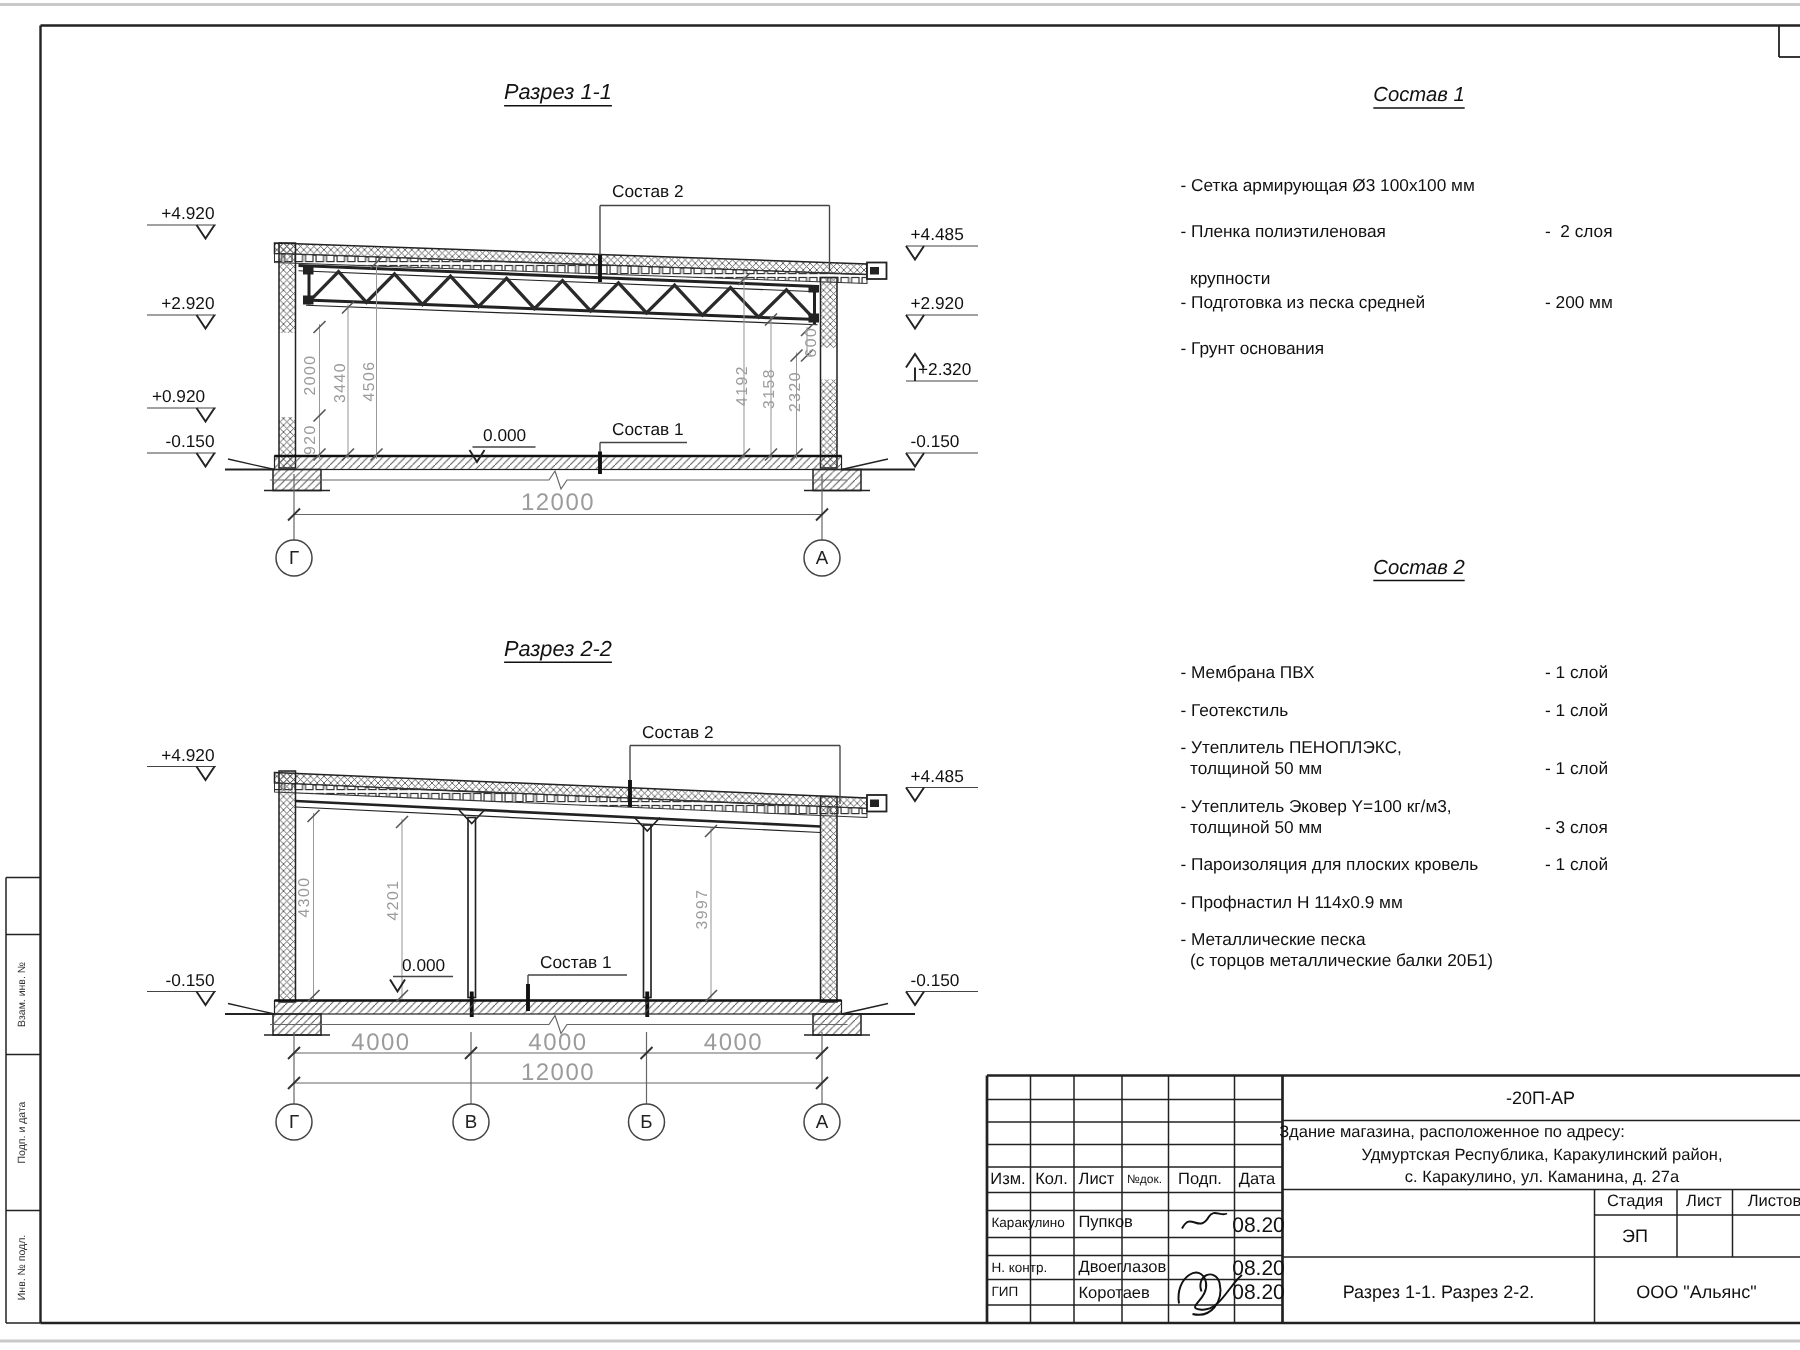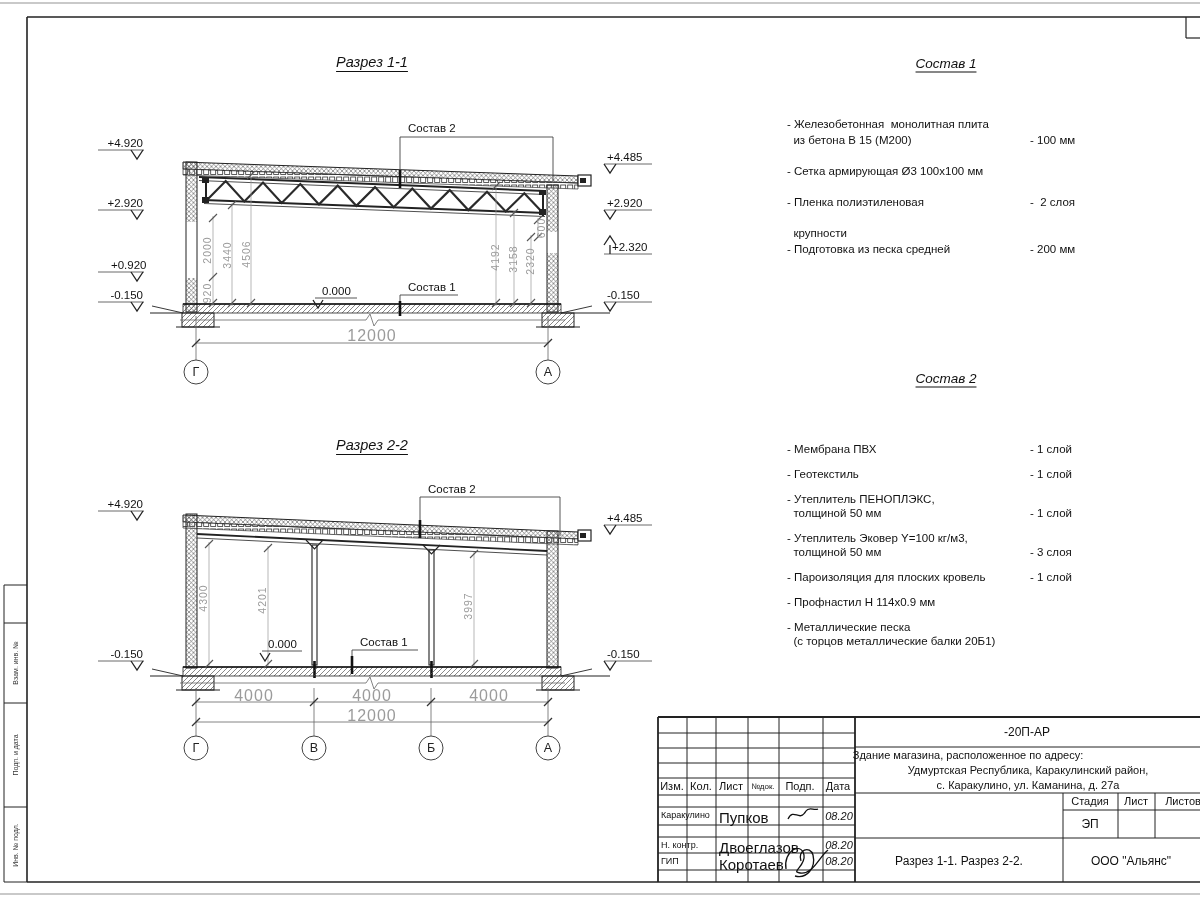--- a/index.html
+++ b/index.html
@@ -9,22 +9,22 @@
   .t{position:absolute;z-index:2;font-size:11.5px;white-space:nowrap;color:#111;}
   .ctr{transform:translate(-50%,-50%);}
   .h{font-size:14.5px;font-style:italic;text-decoration:underline;text-underline-offset:4px;}
   .rot{transform:translate(-50%,-50%) rotate(-90deg);color:#9b9b9b;font-size:10.5px;letter-spacing:1px;}
   .gray{color:#9b9b9b;font-size:16px;letter-spacing:1px;}
   .axis{font-size:12.5px;color:#222;}
   .vert{transform:translate(-50%,-50%) rotate(-90deg);font-size:7px;color:#333;white-space:nowrap;}
   .tb{font-size:11px;}
   .tb-sm{font-size:8px;}
   .tb-role{font-size:9px;}
-  .tb-name{font-size:15px;}
-  .tb-date{font-size:11px;font-style:italic;}
+  .tb-name{font-size:11px;}
+  .tb-date{font-size:14px;}
   .tb-big{font-size:12px;}
   .comp-list{position:absolute;z-index:2;width:305px;font-size:11.5px;color:#111;}
   .comp-list .comp-item{position:relative;white-space:pre;}
   #comp1-items .comp-item{line-height:16px;margin-bottom:15px;}
   #comp2-items .comp-item{line-height:14px;margin-bottom:11px;}
   .comp-value{position:absolute;left:243px;bottom:0;}
 </style>
 </head>
 <body>
 
@@ -298,42 +298,42 @@
   <g fill="none" stroke="#111" stroke-width="1.3">
     <path d="M788,819 C794,807 799,823 806,811 C809,806 814,811 818,809"></path>
     <path d="M786,869 C783,851 801,841 804,855 C806,866 790,872 800,873 C813,875 819,857 828,850"></path>
     <path d="M795,876 C807,879 816,868 813,855 C810,845 797,850 801,861"></path>
   </g>
 </svg>
 
 <span class="t h ctr" style="left:372px;top:62px">Разрез 1-1</span>
 <span class="t" style="left:95px;top:137px;width:48px;text-align:right">+4.920</span>
 <span class="t" style="left:95px;top:197px;width:48px;text-align:right">+2.920</span>
-<span class="t" style="left:111px;top:259px;width:48px;text-align:left">+0.920</span>
+<span class="t" style="left:95px;top:259px;width:48px;text-align:center">+0.920</span>
 <span class="t" style="left:95px;top:289px;width:48px;text-align:right">-0.150</span>
 <span class="t" style="left:607px;top:151px">+4.485</span>
 <span class="t" style="left:607px;top:197px">+2.920</span>
 <span class="t" style="left:612px;top:241px">+2.320</span>
 <span class="t" style="left:607px;top:289px">-0.150</span>
 <span class="t rot" style="left:207px;top:293px">920</span>
 <span class="t rot" style="left:207px;top:250px">2000</span>
 <span class="t rot" style="left:227px;top:255px">3440</span>
 <span class="t rot" style="left:246px;top:254px">4506</span>
 <span class="t rot" style="left:495px;top:257px">4192</span>
 <span class="t rot" style="left:513px;top:259px">3158</span>
 <span class="t rot" style="left:530px;top:261px">2320</span>
 <span class="t rot" style="left:541px;top:228px">600</span>
 <span class="t" style="left:408px;top:122px">Состав 2</span>
 <span class="t" style="left:408px;top:281px">Состав 1</span>
 <span class="t" style="left:322px;top:285px">0.000</span>
 <span class="t ctr gray" style="left:372px;top:336px">12000</span>
 <span class="t ctr axis" style="left:196px;top:372px">Г</span>
 <span class="t ctr axis" style="left:548px;top:372px">А</span>
 
-<span class="t h ctr" style="left:372px;top:445px">Разрез 2-2</span>
+<span class="t h ctr" style="left:372px;top:433px">Разрез 2-2</span>
 <span class="t" style="left:95px;top:498px;width:48px;text-align:right">+4.920</span>
 <span class="t" style="left:95px;top:648px;width:48px;text-align:right">-0.150</span>
 <span class="t" style="left:607px;top:512px">+4.485</span>
 <span class="t" style="left:607px;top:648px">-0.150</span>
 <span class="t rot" style="left:203px;top:598px">4300</span>
 <span class="t rot" style="left:262px;top:600px">4201</span>
 <span class="t rot" style="left:468px;top:606px">3997</span>
 <span class="t" style="left:428px;top:483px">Состав 2</span>
 <span class="t" style="left:360px;top:636px">Состав 1</span>
 <span class="t" style="left:268px;top:638px">0.000</span>
@@ -341,24 +341,24 @@
 <span class="t ctr gray" style="left:372px;top:696px">4000</span>
 <span class="t ctr gray" style="left:489px;top:696px">4000</span>
 <span class="t ctr gray" style="left:372px;top:716px">12000</span>
 <span class="t ctr axis" style="left:196px;top:748px">Г</span>
 <span class="t ctr axis" style="left:314px;top:748px">В</span>
 <span class="t ctr axis" style="left:431px;top:748px">Б</span>
 <span class="t ctr axis" style="left:548px;top:748px">А</span>
 
 <span class="t h ctr" style="left:946px;top:63px;font-size:13.5px">Состав 1</span>
 <div class="comp-list" id="comp1-items" style="left:787px;top:116px">
-      <div class="comp-item"><div>- Железобетонная  монолитная плита</div><div>  из бетона В 15 (М200)</div><div class="comp-value">- 100 мм</div></div>
       <div class="comp-item"><div>- Сетка армирующая Ø3 100х100 мм</div></div>
       <div class="comp-item"><div>- Пленка полиэтиленовая</div><div class="comp-value">-  2 слоя</div></div>
       <div class="comp-item"><div>  крупности</div><div>- Подготовка из песка средней</div><div class="comp-value">- 200 мм</div></div>
+      <div class="comp-item"><div>- Грунт основания</div></div>
     </div>
 <span class="t h ctr" style="left:946px;top:378px;font-size:13.5px">Состав 2</span>
 <div class="comp-list" id="comp2-items" style="left:787px;top:442px">
       <div class="comp-item"><div>- Мембрана ПВХ</div><div class="comp-value">- 1 слой</div></div>
       <div class="comp-item"><div>- Геотекстиль</div><div class="comp-value">- 1 слой</div></div>
       <div class="comp-item"><div>- Утеплитель ПЕНОПЛЭКС,</div><div>  толщиной 50 мм</div><div class="comp-value">- 1 слой</div></div>
       <div class="comp-item"><div>- Утеплитель Эковер Y=100 кг/м3,</div><div>  толщиной 50 мм</div><div class="comp-value">- 3 слоя</div></div>
       <div class="comp-item"><div>- Пароизоляция для плоских кровель</div><div class="comp-value">- 1 слой</div></div>
       <div class="comp-item"><div>- Профнастил Н 114х0.9 мм</div></div>
       <div class="comp-item"><div>- Металлические песка</div><div>  (с торцов металлические балки 20Б1)</div></div>

